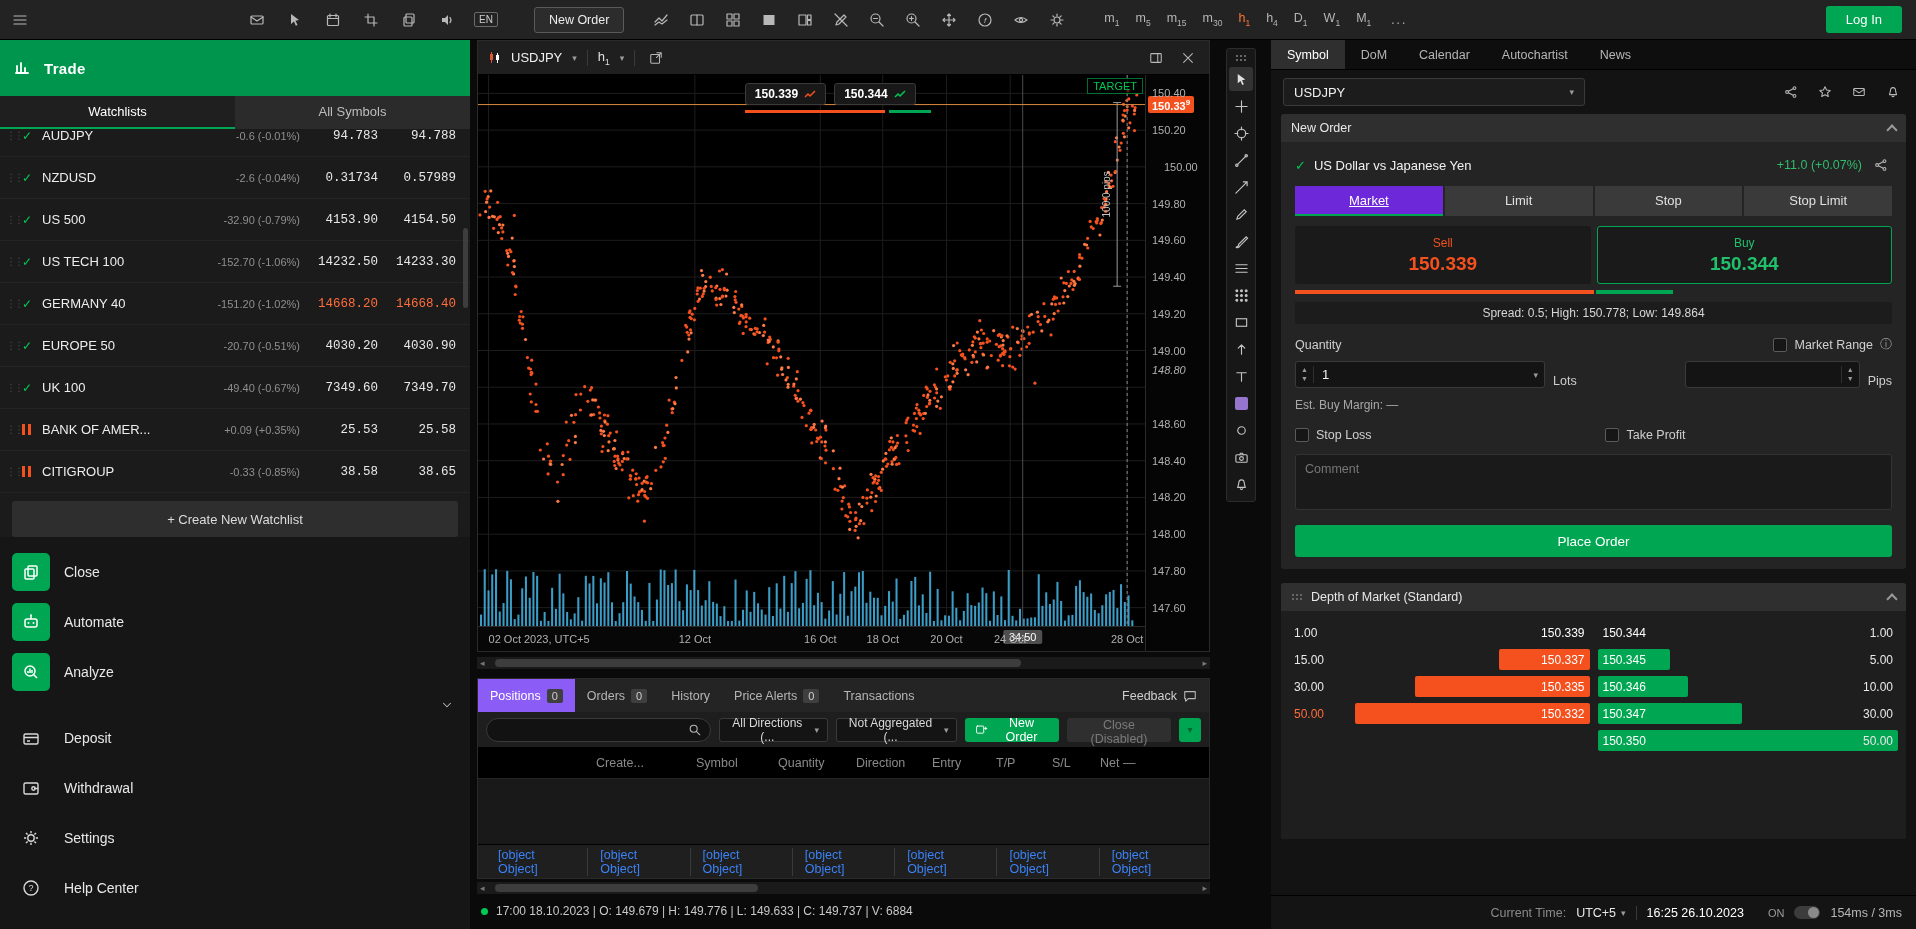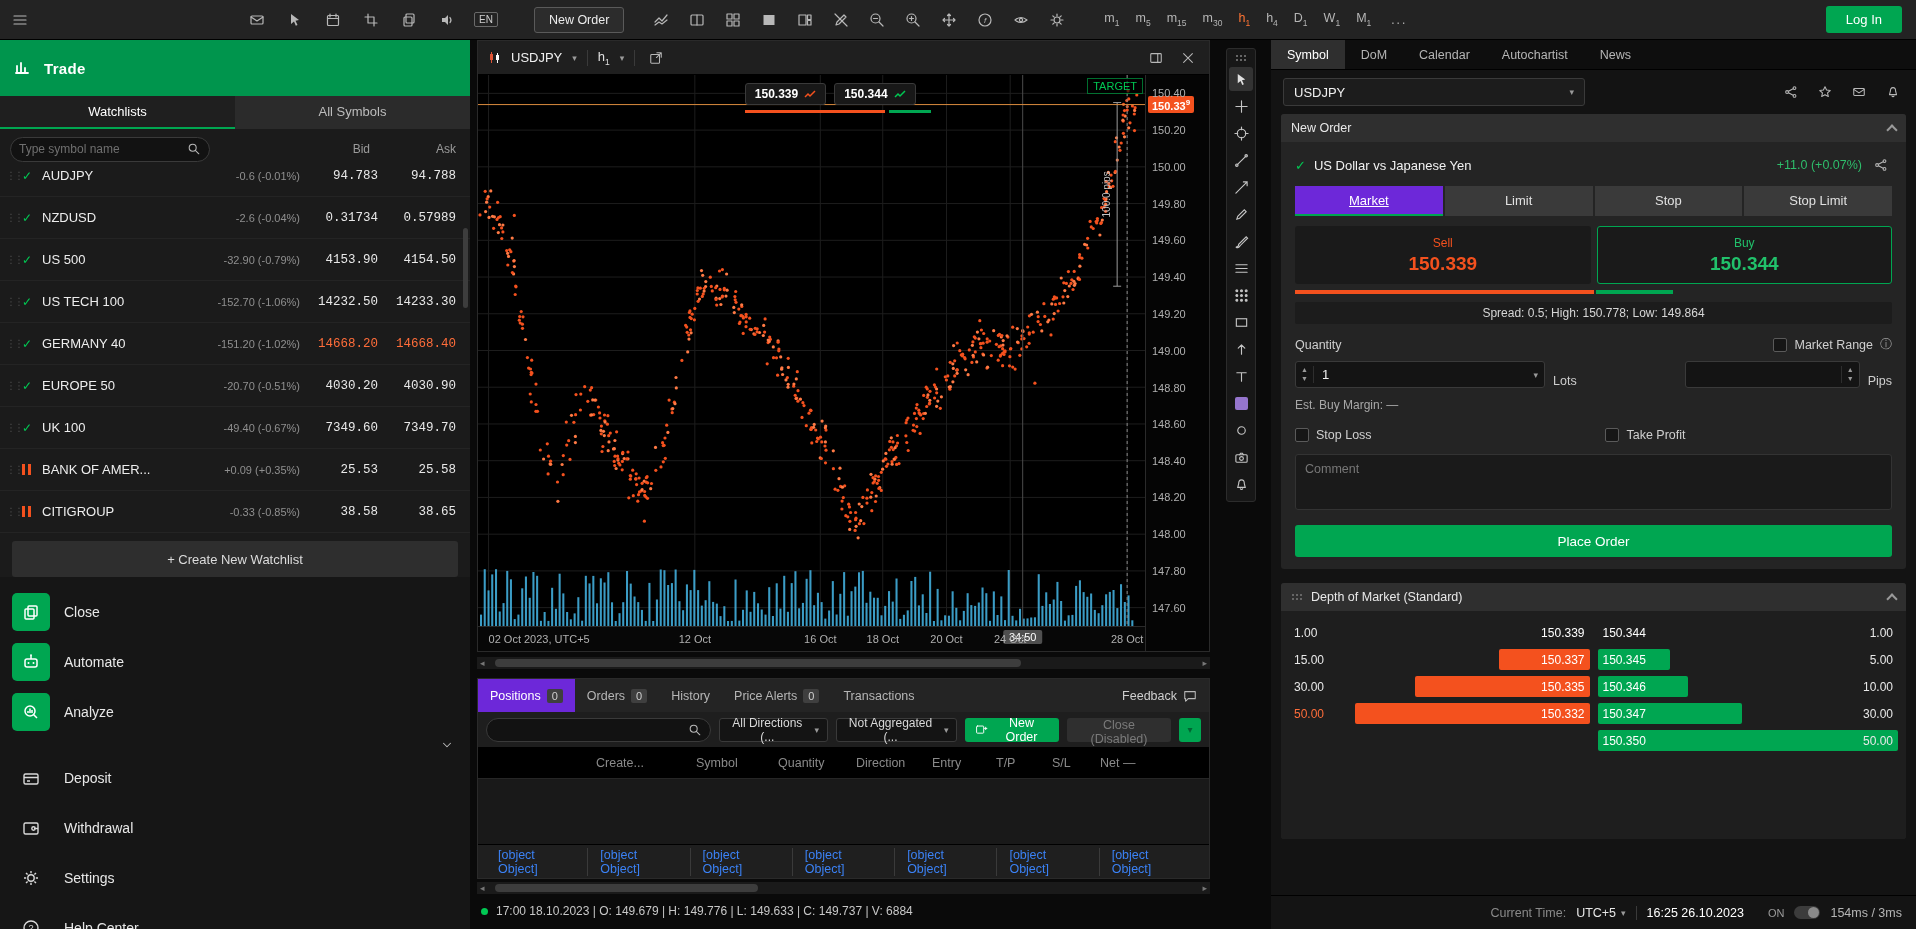--- a/index.html
+++ b/index.html
@@ -101,21 +101,21 @@
     padding:1px 5px; background:rgba(0,0,0,.65); z-index:3; }
   .hscroll { height:12px; margin-top:5px; background:#1a1a1a; display:flex; align-items:center; padding:0 3px; gap:3px; }
   .hs-arrow { color:#777; font-size:9px; line-height:1; }
   .hs-track { flex:1; position:relative; height:8px; }
   .hs-thumb { position:absolute; top:0; height:8px; background:#3d3d3d; border-radius:4px; }
 
   
   .bottom-panel { margin-top:9px; height:201px; background:#1b1b1b; display:flex; flex-direction:column; border:1px solid #2a2a2a; }
   .bp-tabs { display:flex; height:33px; background:#242424; align-items:stretch; }
   .bp-tab { display:flex; align-items:center; gap:6px; padding:0 12px; font-size:12.5px; color:#b5b5b5; }
-  .bp-tab.active { background:#6d28d9; color:#fff; }
+  .bp-tab.active { background:#8b5cf6; color:#fff; }
   .badge { background:#3f3f3f; color:#cfcfcf; border-radius:2px; font-size:11px; padding:1px 5px; }
   .badge:empty { display:none; }
   .bp-feedback { margin-left:auto; display:flex; align-items:center; gap:6px; padding:0 12px; font-size:12.5px; color:#cfcfcf; }
   .bp-filter { height:35px; display:flex; align-items:center; gap:8px; padding:0 8px; background:#1e1e1e; }
   .bp-search { flex:0 0 225px; height:24px; background:#121212; border:1px solid #3a3a3a; border-radius:12px;
     display:flex; align-items:center; padding:0 8px; }
   .bp-search input { flex:1; background:transparent; border:none; color:#ddd; font-size:12px; min-width:0; }
   .sel { height:24px; background:#141414; border:1px solid #3a3a3a; border-radius:3px; color:#d9d9d9; font-size:12px;
     display:flex; align-items:center; gap:8px; padding:0 8px; }
   .btn-green { height:24px; background:#00A651; color:#fff; border-radius:3px; font-size:12.5px; padding:0 10px;
@@ -379,31 +379,20 @@
       </svg>
     <span class="tlabel">Trade</span>
   </div>
   <div class="wl-card">
     <div class="wl-tabs">
 
         <button class="wl-tab active">Watchlists</button>
 
         <button class="wl-tab">All Symbols</button>
       </div>
-    <div class="wl-search-row">
-      <div class="search-pill">
-        <input placeholder="Type symbol name" style="">
-        <svg class="ic ic14" viewBox="0 0 16 16">
-            <circle cx="6.5" cy="6.5" r="4"></circle>
-            <path d="M9.5 9.5l4 4"></path>
-          </svg>
-      </div>
-      <span class="colhead col-bid">Bid</span>
-      <span class="colhead col-ask">Ask</span>
-    </div>
     <div class="wl-list">
 
         <div class="wl-row">
           <span class="drag">⋮⋮</span>
           <span class="status ok"></span>
           <span class="wl-name">AUDJPY</span>
           <span class="wl-change">-0.6 (-0.01%)</span>
           <span class="wl-bid">94.783</span>
           <span class="wl-ask">94.788</span>
         </div>
@@ -1473,27 +1462,27 @@
             <span class="bar-sell"></span>
             <span class="bar-buy"></span>
           </div>
         </div>
         <div class="target-label">TARGET</div>
       </div>
       <div id="price-axis">
         <div id="price-badge" class="price-badge" style="top: 20.5703px;"><span>150.33</span><sup>9</sup></div>
       <div class="ptick" style="top: 12.3667px;">150.40</div>
           <div class="ptick" style="top: 49.1px;">150.20</div>
-          <div class="ptick" style="top: 85.8333px;">150.00</div>
+          <div class="ptick" style="top: 85.8333px; margin-left: 12px;">150.00</div>
           <div class="ptick" style="top: 122.567px;">149.80</div>
           <div class="ptick" style="top: 159.3px;">149.60</div>
           <div class="ptick" style="top: 196.033px;">149.40</div>
           <div class="ptick" style="top: 232.767px;">149.20</div>
           <div class="ptick" style="top: 269.5px;">149.00</div>
-          <div class="ptick" style="top: 307px;">148.80</div>
+          <div class="ptick" style="top: 289px; font-style: italic;">148.80</div>
           <div class="ptick" style="top: 342.967px;">148.60</div>
           <div class="ptick" style="top: 379.7px;">148.40</div>
           <div class="ptick" style="top: 416.433px;">148.20</div>
           <div class="ptick" style="top: 453.167px;">148.00</div>
           <div class="ptick" style="top: 489.9px;">147.80</div>
           <div class="ptick" style="top: 526.633px;">147.60</div>
         </div>
       <div id="time-axis">
         <div id="crosshair-badge" style="left: 544.682px;">34:50</div>
       <div class="ttick" style="left: 10.541px;">02 Oct 2023, UTC+5</div>

